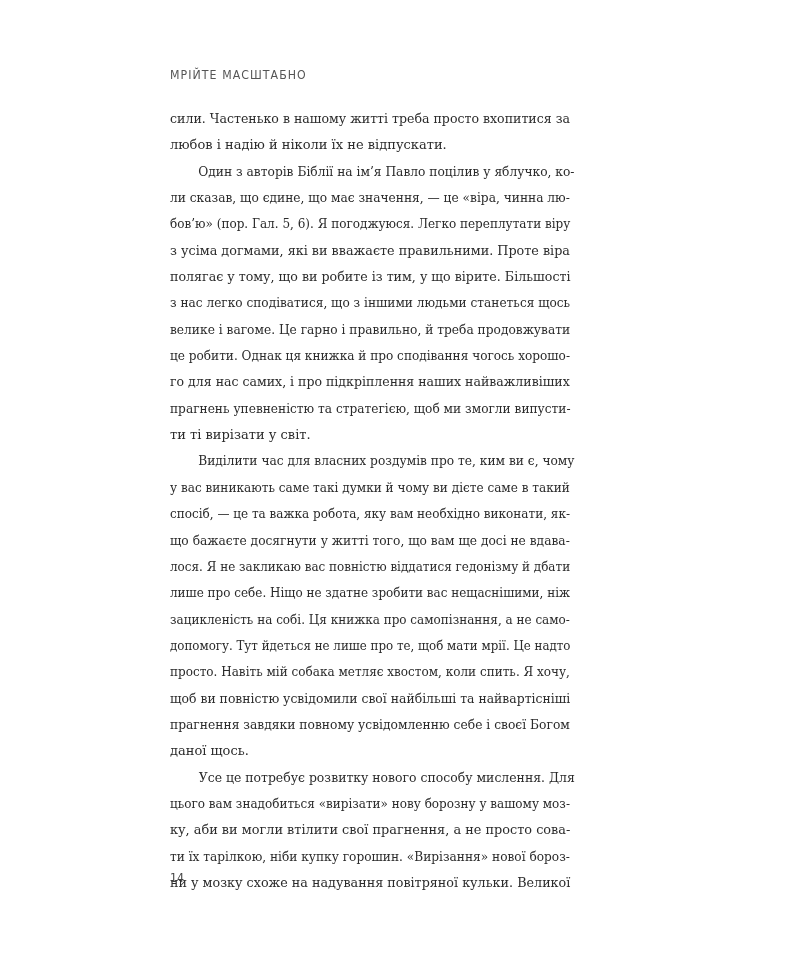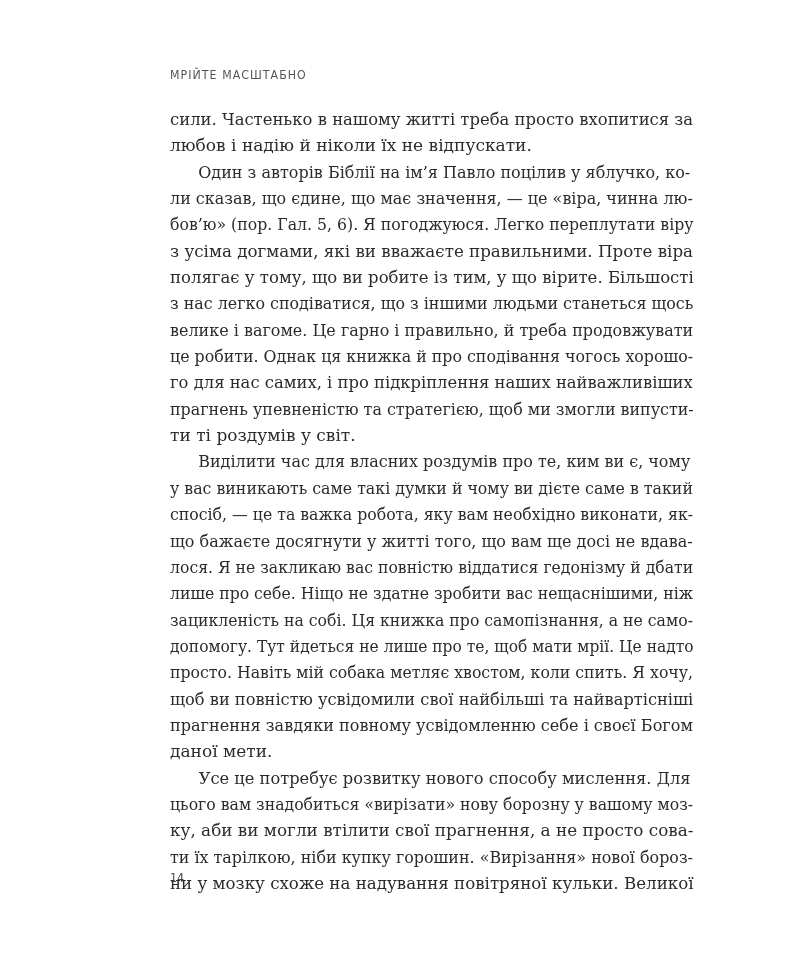--- a/index.html
+++ b/index.html
@@ -7,21 +7,21 @@
     width: 800px; height: 960px; background: #ffffff; position: relative; overflow: hidden;
     color: #2a2a2a;
   }
   .running-head {
     position: absolute; left: 170px; top: 67px;
     font-family: "DejaVu Sans", sans-serif; font-size: 12.5px; letter-spacing: 1.2px;
     color: #555; transform: scaleX(0.88); transform-origin: left top;
   }
   .body-text {
     position: absolute; left: 170px; top: 106px; width: 480px;
-    font-family: "DejaVu Serif", serif; font-size: 17px; line-height: 26.35px;
+    font-family: "DejaVu Serif", serif; font-size: 13px; line-height: 26.35px;
     color: #2b2b2b;
   }
   .line {
     display: block; white-space: nowrap; text-align: justify; text-align-last: justify;
     height: 26.35px;
   }
   .line.indent { text-indent: 30px; }
   .line.last { text-align-last: left; }
   .page-number {
     position: absolute; left: 170px; top: 870px;
@@ -43,35 +43,35 @@
     <span class="line indent" style="display: block; text-align: left; text-align-last: left; transform: scaleX(0.941176); transform-origin: left top;">Один з авторів Біблії на ім’я Павло поцілив у яблучко, ко-</span>
     <span class="line" style="display: block; text-align: left; text-align-last: left; transform: scaleX(0.939335); transform-origin: left top;">ли сказав, що єдине, що має значення, — це «віра, чинна лю-</span>
     <span class="line" style="display: block; text-align: left; text-align-last: left; transform: scaleX(0.924855); transform-origin: left top;">бов’ю» (пор. Гал. 5, 6). Я погоджуюся. Легко переплутати віру</span>
     <span class="line" style="display: block; text-align: left; text-align-last: left; transform: scaleX(0.981595); transform-origin: left top;">з усіма догмами, які ви вважаєте правильними. Проте віра</span>
     <span class="line" style="display: block; text-align: left; text-align-last: left; transform: scaleX(0.97166); transform-origin: left top;">полягає у тому, що ви робите із тим, у що вірите. Більшості</span>
     <span class="line" style="display: block; text-align: left; text-align-last: left; transform: scaleX(0.933852); transform-origin: left top;">з нас легко сподіватися, що з іншими людьми станеться щось</span>
     <span class="line" style="display: block; text-align: left; text-align-last: left; transform: scaleX(0.939335); transform-origin: left top;">велике і вагоме. Це гарно і правильно, й треба продовжувати</span>
     <span class="line" style="display: block; text-align: left; text-align-last: left; transform: scaleX(0.930233); transform-origin: left top;">це робити. Однак ця книжка й про сподівання чогось хорошо-</span>
     <span class="line" style="display: block; text-align: left; text-align-last: left; transform: scaleX(0.963855); transform-origin: left top;">го для нас самих, і про підкріплення наших найважливіших</span>
     <span class="line" style="display: block; text-align: left; text-align-last: left; transform: scaleX(0.935673); transform-origin: left top;">прагнень упевненістю та стратегією, щоб ми змогли випусти-</span>
-    <span class="line last" style="display: block; text-align: left; text-align-last: left;">ти ті роздумів у світ.</span>
+    <span class="line last" style="display: block; text-align: left; text-align-last: left;">ти ті вирізати у світ.</span>
   </div>
   <div id="p2">
     <span class="line indent" style="display: block; text-align: left; text-align-last: left; transform: scaleX(0.939335); transform-origin: left top;">Виділити час для власних роздумів про те, ким ви є, чому</span>
     <span class="line" style="display: block; text-align: left; text-align-last: left; transform: scaleX(0.928433); transform-origin: left top;">у вас виникають саме такі думки й чому ви дієте саме в такий</span>
     <span class="line" style="display: block; text-align: left; text-align-last: left; transform: scaleX(0.924855); transform-origin: left top;">спосіб, — це та важка робота, яку вам необхідно виконати, як-</span>
     <span class="line" style="display: block; text-align: left; text-align-last: left; transform: scaleX(0.941176); transform-origin: left top;">що бажаєте досягнути у житті того, що вам ще досі не вдава-</span>
     <span class="line" style="display: block; text-align: left; text-align-last: left; transform: scaleX(0.921305); transform-origin: left top;">лося. Я не закликаю вас повністю віддатися гедонізму й дбати</span>
     <span class="line" style="display: block; text-align: left; text-align-last: left; transform: scaleX(0.921305); transform-origin: left top;">лише про себе. Ніщо не здатне зробити вас нещаснішими, ніж</span>
     <span class="line" style="display: block; text-align: left; text-align-last: left; transform: scaleX(0.923077); transform-origin: left top;">зацикленість на собі. Ця книжка про самопізнання, а не само-</span>
     <span class="line" style="display: block; text-align: left; text-align-last: left; transform: scaleX(0.910816); transform-origin: left top;">допомогу. Тут йдеться не лише про те, щоб мати мрії. Це надто</span>
     <span class="line" style="display: block; text-align: left; text-align-last: left; transform: scaleX(0.924855); transform-origin: left top;">просто. Навіть мій собака метляє хвостом, коли спить. Я хочу,</span>
     <span class="line" style="display: block; text-align: left; text-align-last: left; transform: scaleX(0.954274); transform-origin: left top;">щоб ви повністю усвідомили свої найбільші та найвартісніші</span>
     <span class="line" style="display: block; text-align: left; text-align-last: left; transform: scaleX(0.944882); transform-origin: left top;">прагнення завдяки повному усвідомленню себе і своєї Богом</span>
-    <span class="line last" style="display: block; text-align: left; text-align-last: left;">даної мети.</span>
+    <span class="line last" style="display: block; text-align: left; text-align-last: left;">даної щось.</span>
   </div>
   <div id="p3">
     <span class="line indent" style="display: block; text-align: left; text-align-last: left; transform: scaleX(0.956175); transform-origin: left top;">Усе це потребує розвитку нового способу мислення. Для</span>
     <span class="line" style="display: block; text-align: left; text-align-last: left; transform: scaleX(0.923077); transform-origin: left top;">цього вам знадобиться «вирізати» нову борозну у вашому моз-</span>
     <span class="line" style="display: block; text-align: left; text-align-last: left; transform: scaleX(0.989691); transform-origin: left top;">ку, аби ви могли втілити свої прагнення, а не просто сова-</span>
     <span class="line" style="display: block; text-align: left; text-align-last: left; transform: scaleX(0.935673); transform-origin: left top;">ти їх тарілкою, ніби купку горошин. «Вирізання» нової бороз-</span>
     <span class="line" style="display: block; text-align: left; text-align-last: left; transform: scaleX(0.979592); transform-origin: left top;">ни у мозку схоже на надування повітряної кульки. Великої</span>
   </div>
 </div>
 

